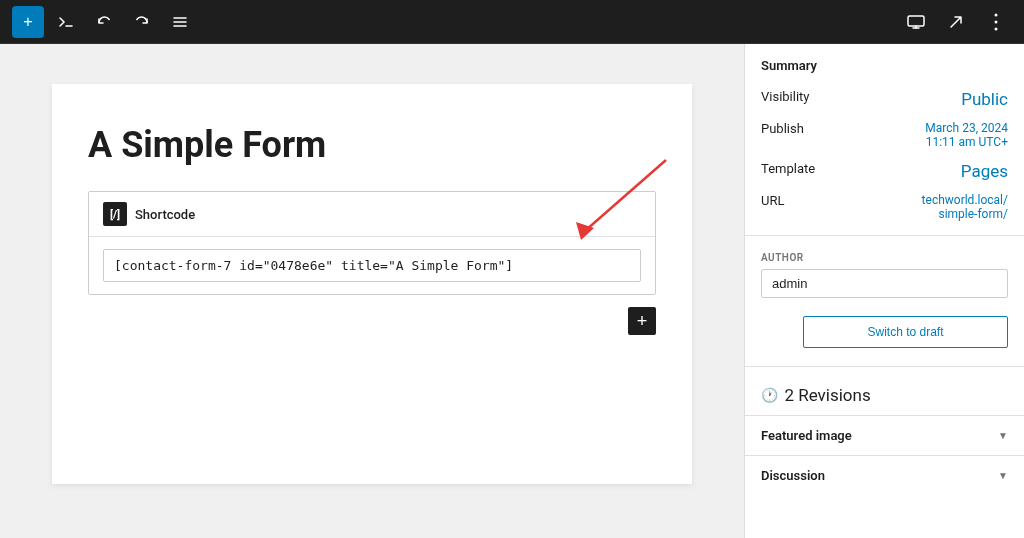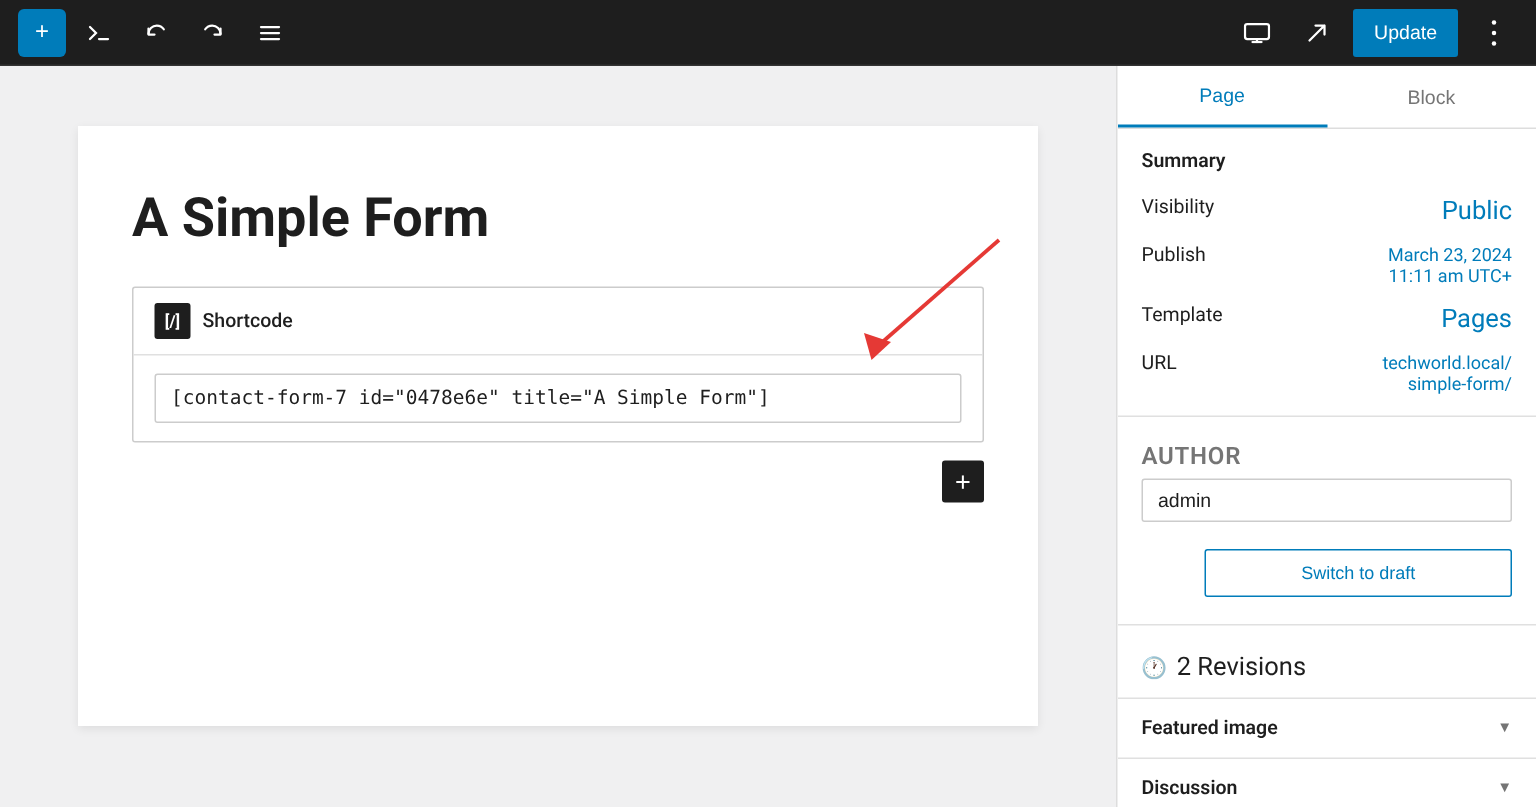--- a/index.html
+++ b/index.html
@@ -132,21 +132,21 @@
     }
     .sidebar-divider {
       border: none; border-top: 1px solid #e0e0e0; margin: 8px 0;
     }
 
     
     .sidebar-author-section {
       padding: 8px 16px;
     }
     .sidebar-author-label {
-      font-size: 16px; font-weight: 600; text-transform: uppercase;
+      font-size: 10px; font-weight: 600; text-transform: uppercase;
       color: #757575; letter-spacing: 0.5px; margin-bottom: 6px;
     }
     .sidebar-author-input {
       width: 100%; border: 1px solid #ccc; border-radius: 2px;
       padding: 6px 10px; font-size: 13px; color: #1e1e1e; outline: none;
     }
 
     
     .sidebar-actions {
       display: flex; gap: 8px; padding: 10px 16px;
@@ -218,21 +218,20 @@
         <rect x="1" y="1" width="16" height="10" rx="1.5" stroke="#fff" stroke-width="1.5"></rect>
         <line x1="6" y1="13" x2="12" y2="13" stroke="#fff" stroke-width="1.5" stroke-linecap="round"></line>
         <line x1="9" y1="11" x2="9" y2="13" stroke="#fff" stroke-width="1.5" stroke-linecap="round"></line>
       </svg>
     </button>
     <button class="toolbar-icon-btn">
       <svg width="16" height="16" viewBox="0 0 16 16" fill="none">
         <path d="M3 13L13 3M13 3H7M13 3V9" stroke="#fff" stroke-width="1.5" stroke-linecap="round" stroke-linejoin="round"></path>
       </svg>
     </button>
-    <button class="update-btn">Update</button>
     <button class="three-dots-btn">
       <svg width="4" height="18" viewBox="0 0 4 18" fill="none">
         <circle cx="2" cy="2" r="1.5" fill="#fff"></circle>
         <circle cx="2" cy="9" r="1.5" fill="#fff"></circle>
         <circle cx="2" cy="16" r="1.5" fill="#fff"></circle>
       </svg>
     </button>
   </div>
 </div>
 
@@ -261,24 +260,20 @@
 
       <div class="plus-bottom">
         <button class="plus-btn-black">
           <span>+</span>
         </button>
       </div>
     </div>
   </div>
 
   <div class="sidebar">
-    <div class="sidebar-tabs">
-      <button class="sidebar-tab active">Page</button>
-      <button class="sidebar-tab">Block</button>
-    </div>
 
     <div class="sidebar-section">
       <div class="sidebar-section-title">Summary</div>
 
       <div class="sidebar-row">
         <span class="sidebar-row-label">Visibility</span>
         <span class="sidebar-row-value">Public</span>
       </div>
 
       <div class="sidebar-row">

